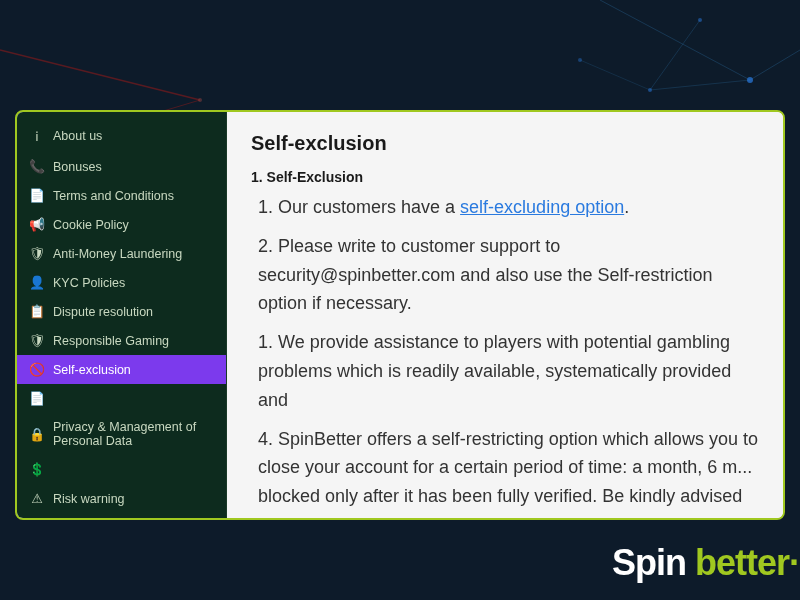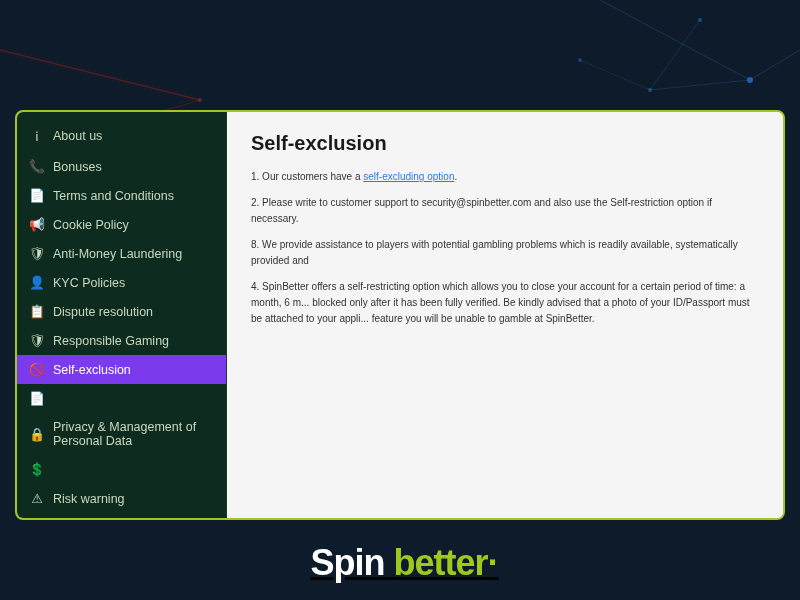--- a/index.html
+++ b/index.html
@@ -77,44 +77,44 @@
     }
 
     .section-heading {
       font-size: 14px;
       font-weight: bold;
       color: #1a1a1a;
       margin-bottom: 8px;
     }
 
     .content-para {
-      font-size: 10px;
+      font-size: 18px;
       color: #333;
       margin-bottom: 10px;
       line-height: 1.6;
+      margin-left: 7px;
     }
 
     .content-para a {
       color: #2a7adf;
       text-decoration: underline;
     }
 
     
     .logo-bar {
       position: absolute;
       bottom: 0;
       left: 9px;
       right: 0;
       height: 75px;
       background: #0d1b2a;
       display: flex;
       align-items: center;
-      justify-content: center;
+      justify-content: flex-end;
       z-index: 2;
-      text-decoration: underline;
     }
 
     .logo-text {
       font-size: 36px;
       font-weight: 900;
       letter-spacing: -1px;
       color: #fff;
     }
 
     .logo-text .spin-s { color: #fff; }
@@ -200,25 +200,26 @@
       <span class="icon">💲</span>
     </div>
       <div class="sidebar-item">
       <span class="icon">⚠</span>
       <span>Risk warning</span>
     </div>
     </div>
 
   <div class="content-area">
     <div class="content-title">Self-exclusion</div>
+    <div class="section-heading">1. Self-Exclusion</div>
     <div class="content-para">
       1. Our customers have a <a href="#">self-excluding option</a>.
     </div>
     <div class="content-para">2. Please write to customer support to security@spinbetter.com and also use the Self-restriction option if necessary.</div>
-    <div class="content-para">8. We provide assistance to players with potential gambling problems which is readily available, systematically provided and</div>
+    <div class="content-para">1. We provide assistance to players with potential gambling problems which is readily available, systematically provided and</div>
     <div class="content-para">4. SpinBetter offers a self-restricting option which allows you to close your account for a certain period of time: a month, 6 m... blocked only after it has been fully verified. Be kindly advised that a photo of your ID/Passport must be attached to your appli... feature you will be unable to gamble at SpinBetter.</div>
   </div>
 </div>
 
 <div class="logo-bar">
   <div class="logo-text">
     <span class="spin-s">S</span><span>pin </span><span class="logo-accent">better</span><span class="logo-accent">·</span>
   </div>
 </div>
 

